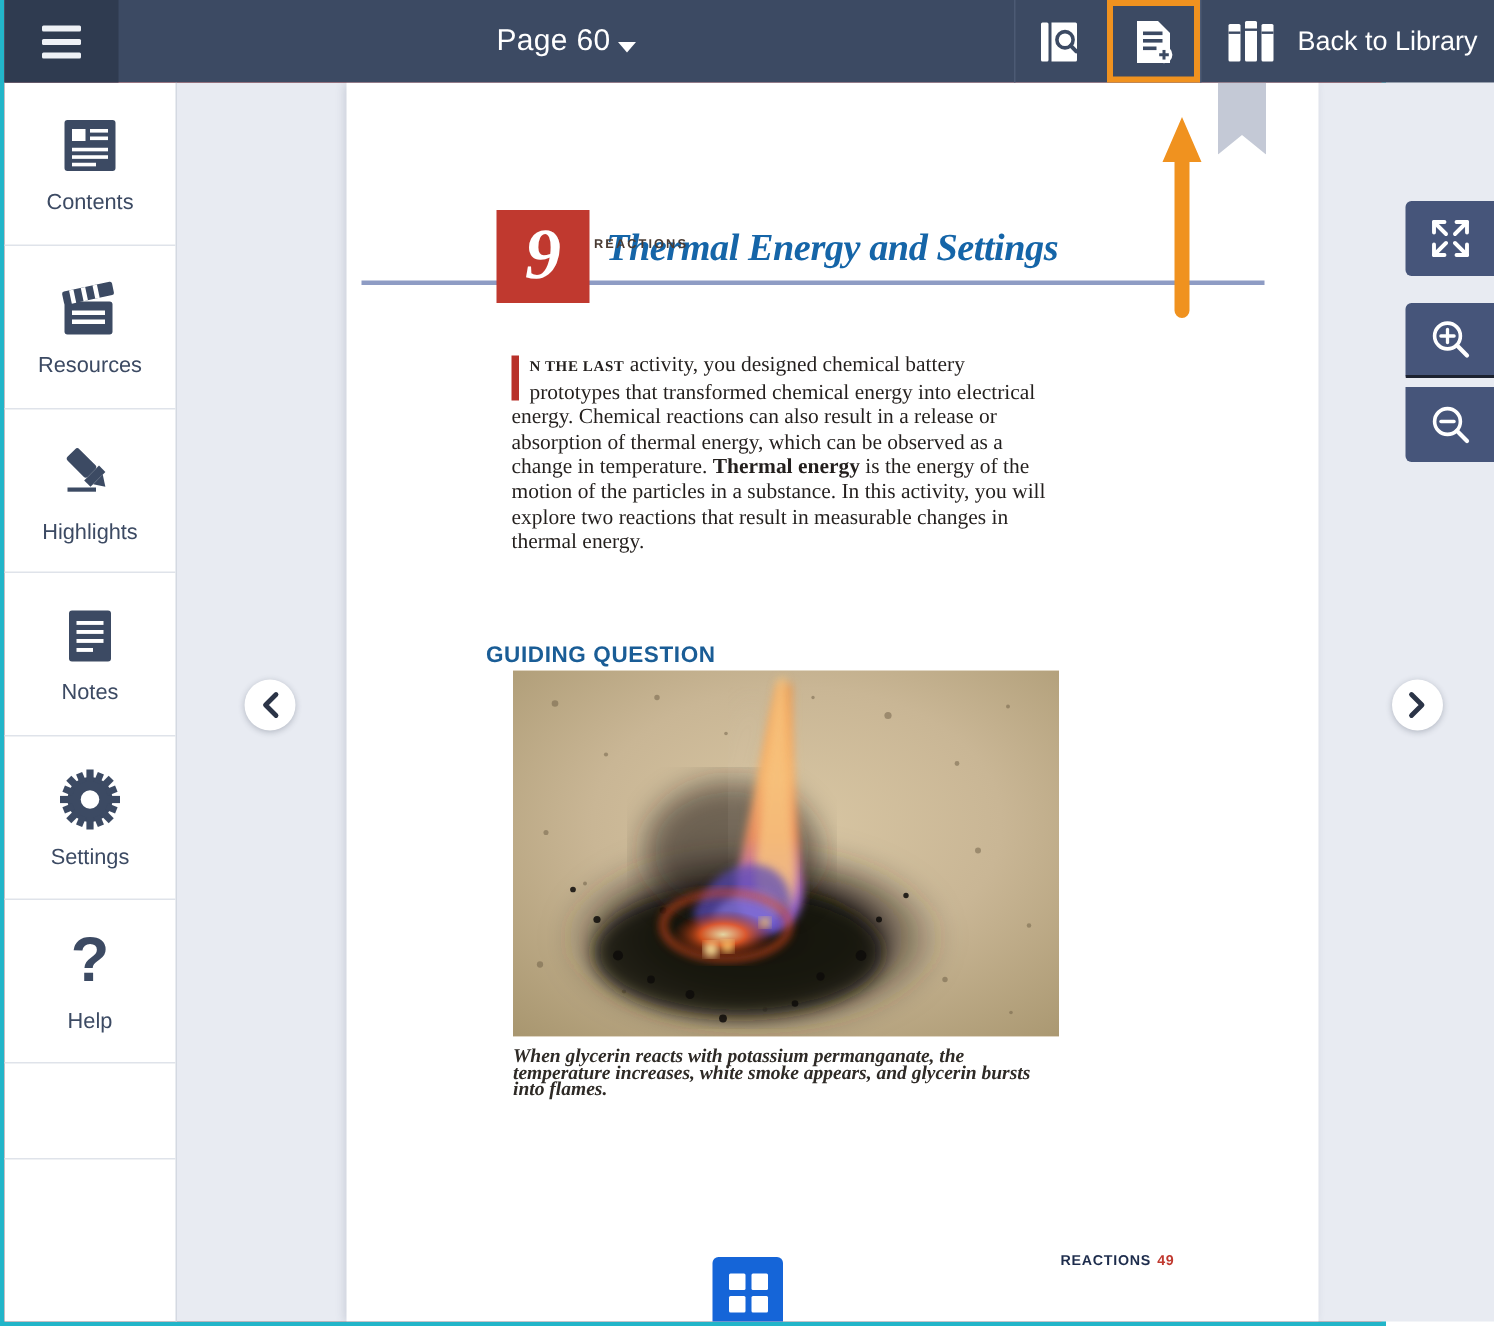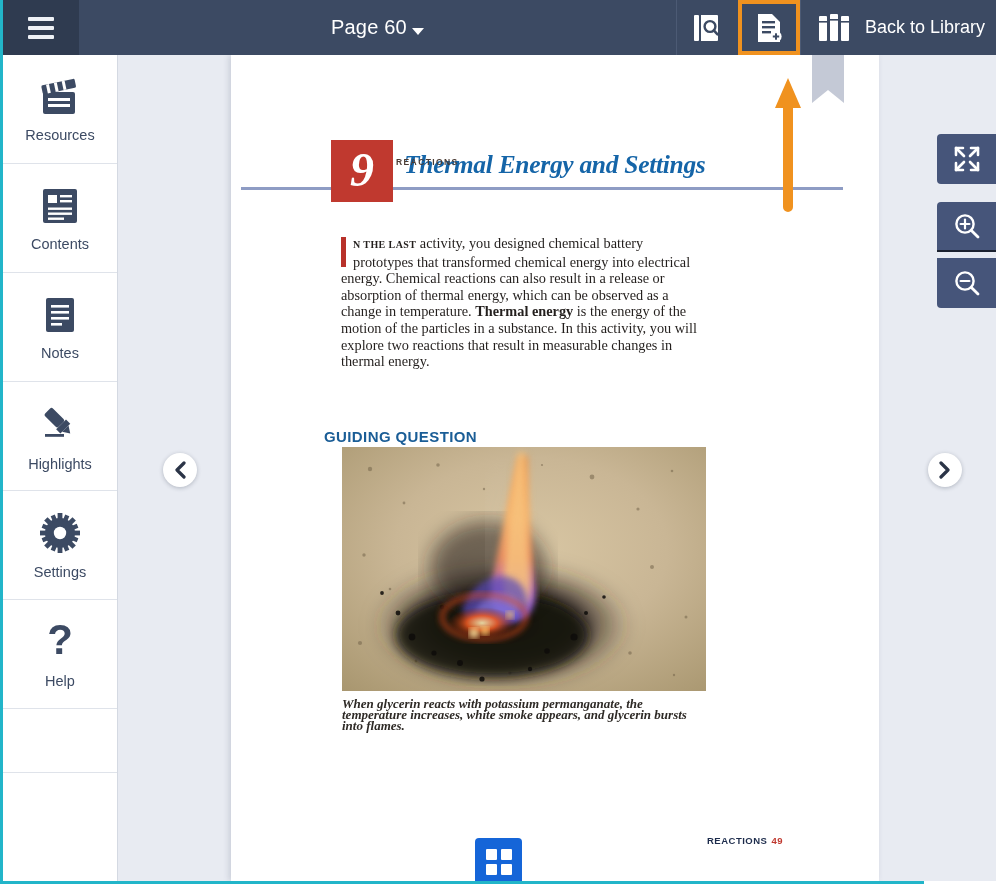--- a/index.html
+++ b/index.html
@@ -297,71 +297,71 @@
           <rect x="13" y="7" width="8" height="1.6" fill="#3c4a63"></rect>
           <rect x="24" y="9" width="8" height="1.6" fill="#3c4a63"></rect>
         </svg>
         <span class="back-lib-text">Back to Library</span>
       </div>
 
     </div>
   </div>
 
   <div class="sidebar">
+
+    <div class="side-item">
+      <svg width="42" height="42" viewBox="0 0 42 42">
+        <rect x="4" y="4" width="34" height="34" rx="2" fill="#3c4a63"></rect>
+        <rect x="9" y="10" width="9" height="8" fill="#ffffff"></rect>
+        <rect x="21" y="10" width="12" height="2.4" fill="#ffffff"></rect>
+        <rect x="21" y="15" width="12" height="2.4" fill="#ffffff"></rect>
+        <rect x="9" y="22.5" width="24" height="2.4" fill="#ffffff"></rect>
+        <rect x="9" y="27.5" width="24" height="2.4" fill="#ffffff"></rect>
+        <rect x="9" y="32.5" width="16" height="2.4" fill="#ffffff"></rect>
+      </svg>
+      <span class="side-label">Contents</span>
+    </div>
 
     <div class="side-item">
       <svg width="48" height="42" viewBox="0 0 48 42">
         <rect x="7" y="16" width="32" height="22" rx="2" fill="#3c4a63"></rect>
         <g transform="rotate(-12 23 12)">
           <rect x="6" y="6" width="34" height="9" rx="1.5" fill="#3c4a63"></rect>
           <rect x="11" y="6" width="3" height="9" fill="#ffffff"></rect>
           <rect x="19" y="6" width="3" height="9" fill="#ffffff"></rect>
           <rect x="27" y="6" width="3" height="9" fill="#ffffff"></rect>
         </g>
         <rect x="12" y="22" width="22" height="3" fill="#ffffff"></rect>
         <rect x="12" y="28" width="22" height="3" fill="#ffffff"></rect>
       </svg>
       <span class="side-label">Resources</span>
     </div>
 
-    <div class="side-item">
-      <svg width="42" height="42" viewBox="0 0 42 42">
-        <rect x="4" y="4" width="34" height="34" rx="2" fill="#3c4a63"></rect>
-        <rect x="9" y="10" width="9" height="8" fill="#ffffff"></rect>
-        <rect x="21" y="10" width="12" height="2.4" fill="#ffffff"></rect>
-        <rect x="21" y="15" width="12" height="2.4" fill="#ffffff"></rect>
-        <rect x="9" y="22.5" width="24" height="2.4" fill="#ffffff"></rect>
-        <rect x="9" y="27.5" width="24" height="2.4" fill="#ffffff"></rect>
-        <rect x="9" y="32.5" width="16" height="2.4" fill="#ffffff"></rect>
-      </svg>
-      <span class="side-label">Contents</span>
-    </div>
-
-
-    <div class="side-item">
-      <svg width="42" height="42" viewBox="0 0 42 42">
-        <rect x="7" y="4" width="28" height="34" rx="2" fill="#3c4a63"></rect>
-        <rect x="12" y="11" width="18" height="2.6" fill="#ffffff"></rect>
-        <rect x="12" y="17" width="18" height="2.6" fill="#ffffff"></rect>
-        <rect x="12" y="23" width="18" height="2.6" fill="#ffffff"></rect>
-        <rect x="12" y="29" width="11" height="2.6" fill="#ffffff"></rect>
-      </svg>
-      <span class="side-label">Notes</span>
-    </div>
 
     <div class="side-item">
       <svg width="46" height="46" viewBox="0 0 46 46">
         <g transform="rotate(-45 23 23)">
           <rect x="18" y="5" width="11" height="19" rx="2" fill="#3c4a63"></rect>
           <rect x="16.5" y="24" width="14" height="6" fill="#3c4a63"></rect>
           <path d="M19 30h9l-4.5 7z" fill="#3c4a63"></path>
         </g>
         <rect x="8" y="33" width="19" height="2.8" fill="#3c4a63"></rect>
       </svg>
       <span class="side-label">Highlights</span>
+    </div>
+
+    <div class="side-item">
+      <svg width="42" height="42" viewBox="0 0 42 42">
+        <rect x="7" y="4" width="28" height="34" rx="2" fill="#3c4a63"></rect>
+        <rect x="12" y="11" width="18" height="2.6" fill="#ffffff"></rect>
+        <rect x="12" y="17" width="18" height="2.6" fill="#ffffff"></rect>
+        <rect x="12" y="23" width="18" height="2.6" fill="#ffffff"></rect>
+        <rect x="12" y="29" width="11" height="2.6" fill="#ffffff"></rect>
+      </svg>
+      <span class="side-label">Notes</span>
     </div>
 
     <div class="side-item">
       <svg width="44" height="44" viewBox="0 0 44 44">
         <g fill="#3c4a63">
           <circle cx="22" cy="22" r="15"></circle>
           <g>
             <rect x="19.6" y="2" width="4.8" height="8"></rect>
             <rect x="19.6" y="34" width="4.8" height="8"></rect>
             <rect x="2" y="19.6" width="8" height="4.8"></rect>

